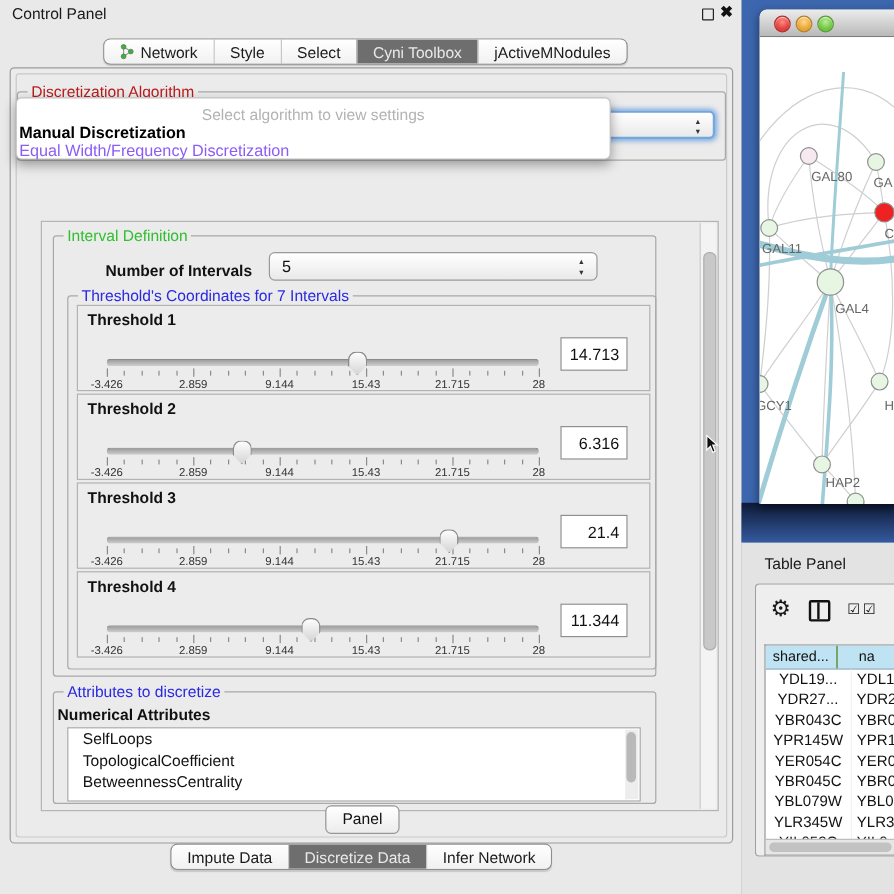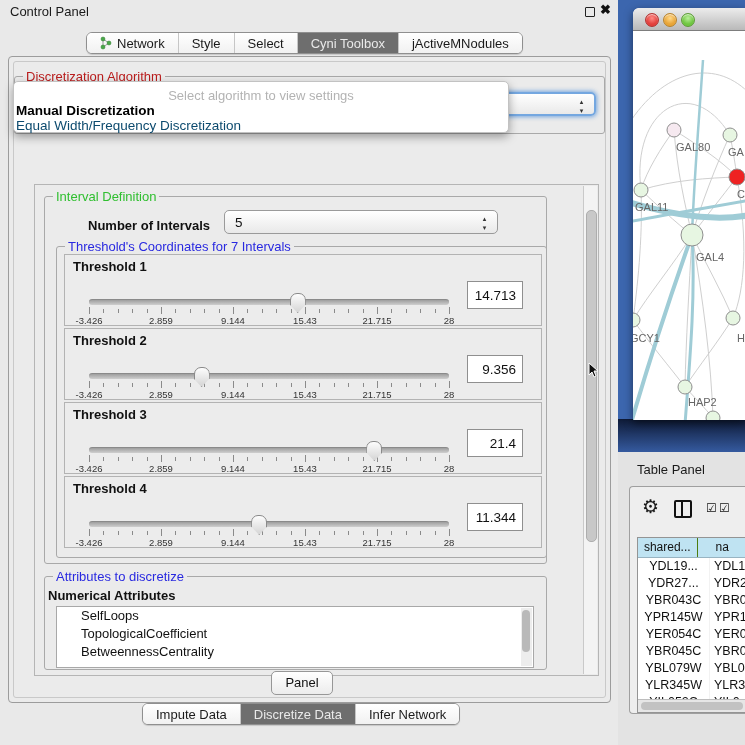--- a/index.html
+++ b/index.html
@@ -30,21 +30,21 @@
   .glabel.dark{color:#3a3a3a}
 
   .combo{position:absolute;height:24px;background:linear-gradient(#ffffff,#e9e9e9);border:1px solid #9a9a9a;border-radius:5px;font-size:13.5px;line-height:24px;padding-left:10px;box-sizing:border-box;color:#111}
   .combo .stepper{position:absolute;right:8px;top:3px;width:9px;font-size:7px;line-height:9px;color:#333;text-align:center}
   .combo.focused{border:2px solid #74a7e0;box-shadow:0 0 4px 1px rgba(90,150,220,.8)}
 
   
   .popup{position:absolute;left:13px;top:81px;width:494px;height:50px;background:#fff;border:1px solid #c2c2c2;border-radius:5px;box-shadow:0 4px 10px rgba(0,0,0,.35);z-index:40}
   .popup .ph{position:absolute;left:0;right:0;top:6px;text-align:center;color:#b3b3b3;font-size:13px}
   .popup .it1{position:absolute;left:2px;top:21px;font-size:13.5px;font-weight:bold;color:#000;white-space:nowrap}
-  .popup .it2{position:absolute;left:2px;top:36px;font-size:13.5px;color:#0c4a6e;white-space:nowrap}
+  .popup .it2{position:absolute;left:2px;top:36px;font-size:13.5px;color:#8b5cf6;white-space:nowrap}
 
   
   .scrollpane{position:absolute;left:34px;top:184px;width:563px;height:490px;border:1px solid #b5b5b5;background:#ebebeb}
   .vbar{position:absolute;right:1px;top:1px;bottom:1px;width:13px;background:#f3f3f3;border-left:1px solid #c9c9c9}
   .vbar .thumbv{position:absolute;left:2px;top:24px;width:9px;height:330px;background:#c8c8c8;border:1px solid #adadad;border-radius:5px}
 
   .numlabel{position:absolute;left:88px;top:218px;font-size:13px;font-weight:bold}
 
   .tpanel{position:absolute;left:64px;width:476px;height:70px;border:1px solid #b3b3b3;background:#ececec}
   .tlabel{position:absolute;left:8px;top:4px;font-size:13px;font-weight:bold}
@@ -53,21 +53,21 @@
   .thumb{position:absolute;top:2px;width:14px;height:18px;background:linear-gradient(#fdfdfd,#d5d5d5);border:1px solid #8a8a8a;border-radius:7px 7px 2px 2px;clip-path:polygon(0 0,100% 0,100% 58%,50% 100%,0 58%)}
   .ticks{position:absolute;left:0;top:16px;width:360px;height:9px}
   .tick{position:absolute;top:2px;width:1px;height:4px;background:#8a8a8a}
   .tick.major{top:0;height:7px}
   .scalelbls{position:absolute;left:0;top:24px;width:360px;height:12px}
   .scalelbls span{position:absolute;transform:translateX(-50%);font-size:9.5px;font-weight:normal;color:#333;white-space:nowrap}
   .tvalue{position:absolute;right:18px;top:26px;width:56px;height:28px;background:#fff;border:1px solid #8f8f8f;font-size:13.5px;line-height:28px;text-align:right;padding-right:6px;box-sizing:border-box}
 
   .attr-sub{position:absolute;left:48px;top:588px;font-size:13px;font-weight:bold}
   .attr-list{position:absolute;left:56px;top:606px;width:476px;height:60px;background:#fff;border:1px solid #a8a8a8;overflow:hidden}
-  .attr-list .item{padding-left:24px;font-size:13px;height:18px;line-height:18px;color:#111}
+  .attr-list .item{padding-left:12px;font-size:13px;height:18px;line-height:18px;color:#111}
   .attr-vbar{position:absolute;right:1px;top:1px;width:11px;bottom:1px;background:#ededed}
   .attr-vbar .thumbv2{position:absolute;left:1px;top:2px;width:8px;height:42px;background:#b9b9b9;border-radius:4px}
 
   .applybtn{position:absolute;left:271px;top:671px;width:60px;height:22px;background:linear-gradient(#ffffff,#ececec);border:1px solid #979797;border-radius:5px;font-size:13px;text-align:center;line-height:21px}
 
   
   .rightside{position:absolute;left:618px;top:0;width:127px;height:745px;background:#e3e3e3}
   .desktop{position:absolute;left:0;top:0;width:127px;height:452px;background:#3c66ae}
   .shadowband{position:absolute;left:0;top:419px;width:127px;height:33px;background:linear-gradient(#0e1a36,#355a9f)}
   .netwin{position:absolute;left:15px;top:8px;width:112px;height:412px;border-radius:6px 0 0 0;box-shadow:0 3px 8px rgba(0,0,0,.5);overflow:hidden;background:#fff}
@@ -251,21 +251,21 @@
         <div class="scalelbls">
             <span style="left: 0%;">-3.426</span>
             <span style="left: 20%;">2.859</span>
             <span style="left: 40%;">9.144</span>
             <span style="left: 60%;">15.43</span>
             <span style="left: 80%;">21.715</span>
             <span style="left: 100%;">28</span>
           </div>
         <div class="thumb" style="left: 104.6px;"></div>
       </div>
-      <div class="tvalue">9.356</div>
+      <div class="tvalue">6.316</div>
     </div>
     <div class="tpanel" style="top:402px">
       <div class="tlabel">Threshold 3</div>
       <div class="slider">
         <div class="track"></div>
         <div class="ticks">
             <div class="tick major" style="left: 0%;"></div>
             <div class="tick" style="left: 4%;"></div>
             <div class="tick" style="left: 8%;"></div>
             <div class="tick" style="left: 12%;"></div>

